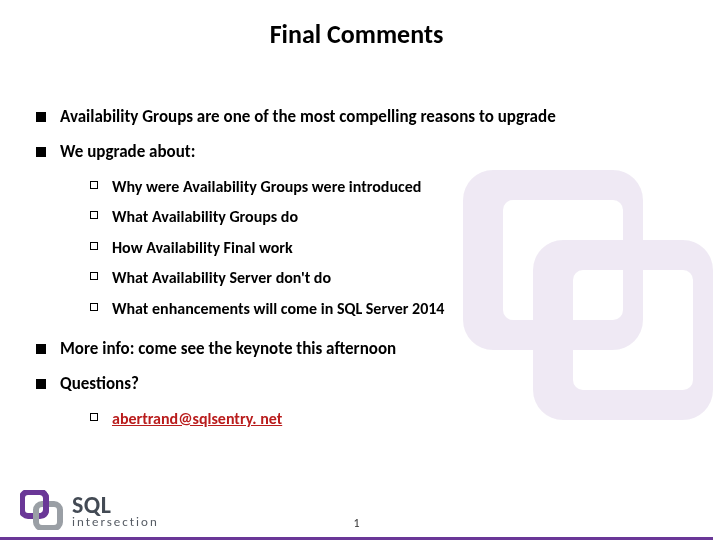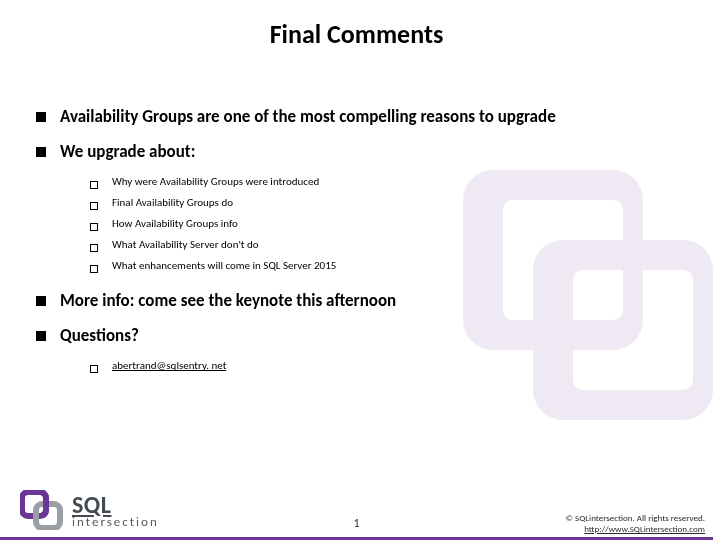--- a/index.html
+++ b/index.html
@@ -61,38 +61,38 @@
     flex: 0 0 auto;
   }
   .lvl2-list {
     margin-left: 54px;
     margin-top: -4px;
     margin-bottom: 14px;
   }
   .lvl2 {
     display: flex;
     align-items: flex-start;
-    font-size: 11px;
-    font-weight: 400;
+    font-size: 16px;
+    font-weight: 700;
     color: #000;
     line-height: 1.9;
     text-align: center;
   }
   .lvl2 .bullet-sq {
     width: 8px;
     height: 8px;
     border: 1px solid #000;
     margin-top: 9px;
     margin-right: 14px;
     flex: 0 0 auto;
     box-sizing: border-box;
   }
   .link {
     text-decoration: underline;
-    color: #000000;
+    color: #b91c1c;
   }
   .footer {
     position: absolute;
     bottom: 0;
     left: 0;
     right: 0;
     height: 62px;
     z-index: 3;
   }
   .footer-rule {
@@ -112,21 +112,20 @@
   }
   .logo-text {
     margin-left: 8px;
     line-height: 1;
   }
   .logo-text .sql {
     font-size: 24px;
     font-weight: 800;
     color: #434a54;
     letter-spacing: 0.5px;
-    text-decoration: underline;
   }
   .logo-text .inter {
     font-size: 13px;
     color: #555b63;
     letter-spacing: 2px;
     margin-top: -2px;
   }
   .page-num {
     position: absolute;
     left: 50%;
@@ -174,33 +173,33 @@
       <span>We upgrade about:</span>
     </div>
 
     <div class="lvl2-list">
       <div class="lvl2">
         <span class="bullet-sq"></span>
         <span>Why were Availability Groups were introduced</span>
       </div>
       <div class="lvl2">
         <span class="bullet-sq"></span>
-        <span>Final Availability Groups do</span>
-      </div>
-      <div class="lvl2">
-        <span class="bullet-sq"></span>
-        <span>How Availability Groups info</span>
+        <span>What Availability Groups do</span>
+      </div>
+      <div class="lvl2">
+        <span class="bullet-sq"></span>
+        <span>How Availability Final work</span>
       </div>
       <div class="lvl2">
         <span class="bullet-sq"></span>
         <span>What Availability Server don't do</span>
       </div>
       <div class="lvl2">
         <span class="bullet-sq"></span>
-        <span>What enhancements will come in SQL Server 2015</span>
+        <span>What enhancements will come in SQL Server 2014</span>
       </div>
     </div>
 
     <div class="lvl1">
       <span class="bullet"></span>
       <span>More info: come see the keynote this afternoon</span>
     </div>
 
     <div class="lvl1">
       <span class="bullet"></span>
@@ -224,20 +223,16 @@
           <rect x="16" y="14" width="24" height="24" rx="6" ry="6" fill="none" stroke="#9a9fa5" stroke-width="6"></rect>
           <rect x="2" y="2" width="24" height="24" rx="6" ry="6" fill="none" stroke="#6a3797" stroke-width="6" stroke-dasharray="40 60"></rect>
         </g>
       </svg>
       <div class="logo-text">
         <div class="sql">SQL</div>
         <div class="inter">intersection</div>
       </div>
     </div>
     <div class="page-num">1</div>
-    <div class="copyright">
-      <div>© SQLintersection. All rights reserved.</div>
-      <div class="url">http://www.SQLintersection.com</div>
-    </div>
     <div class="footer-rule"></div>
   </div>
 
 </div>
 
 </body></html>

